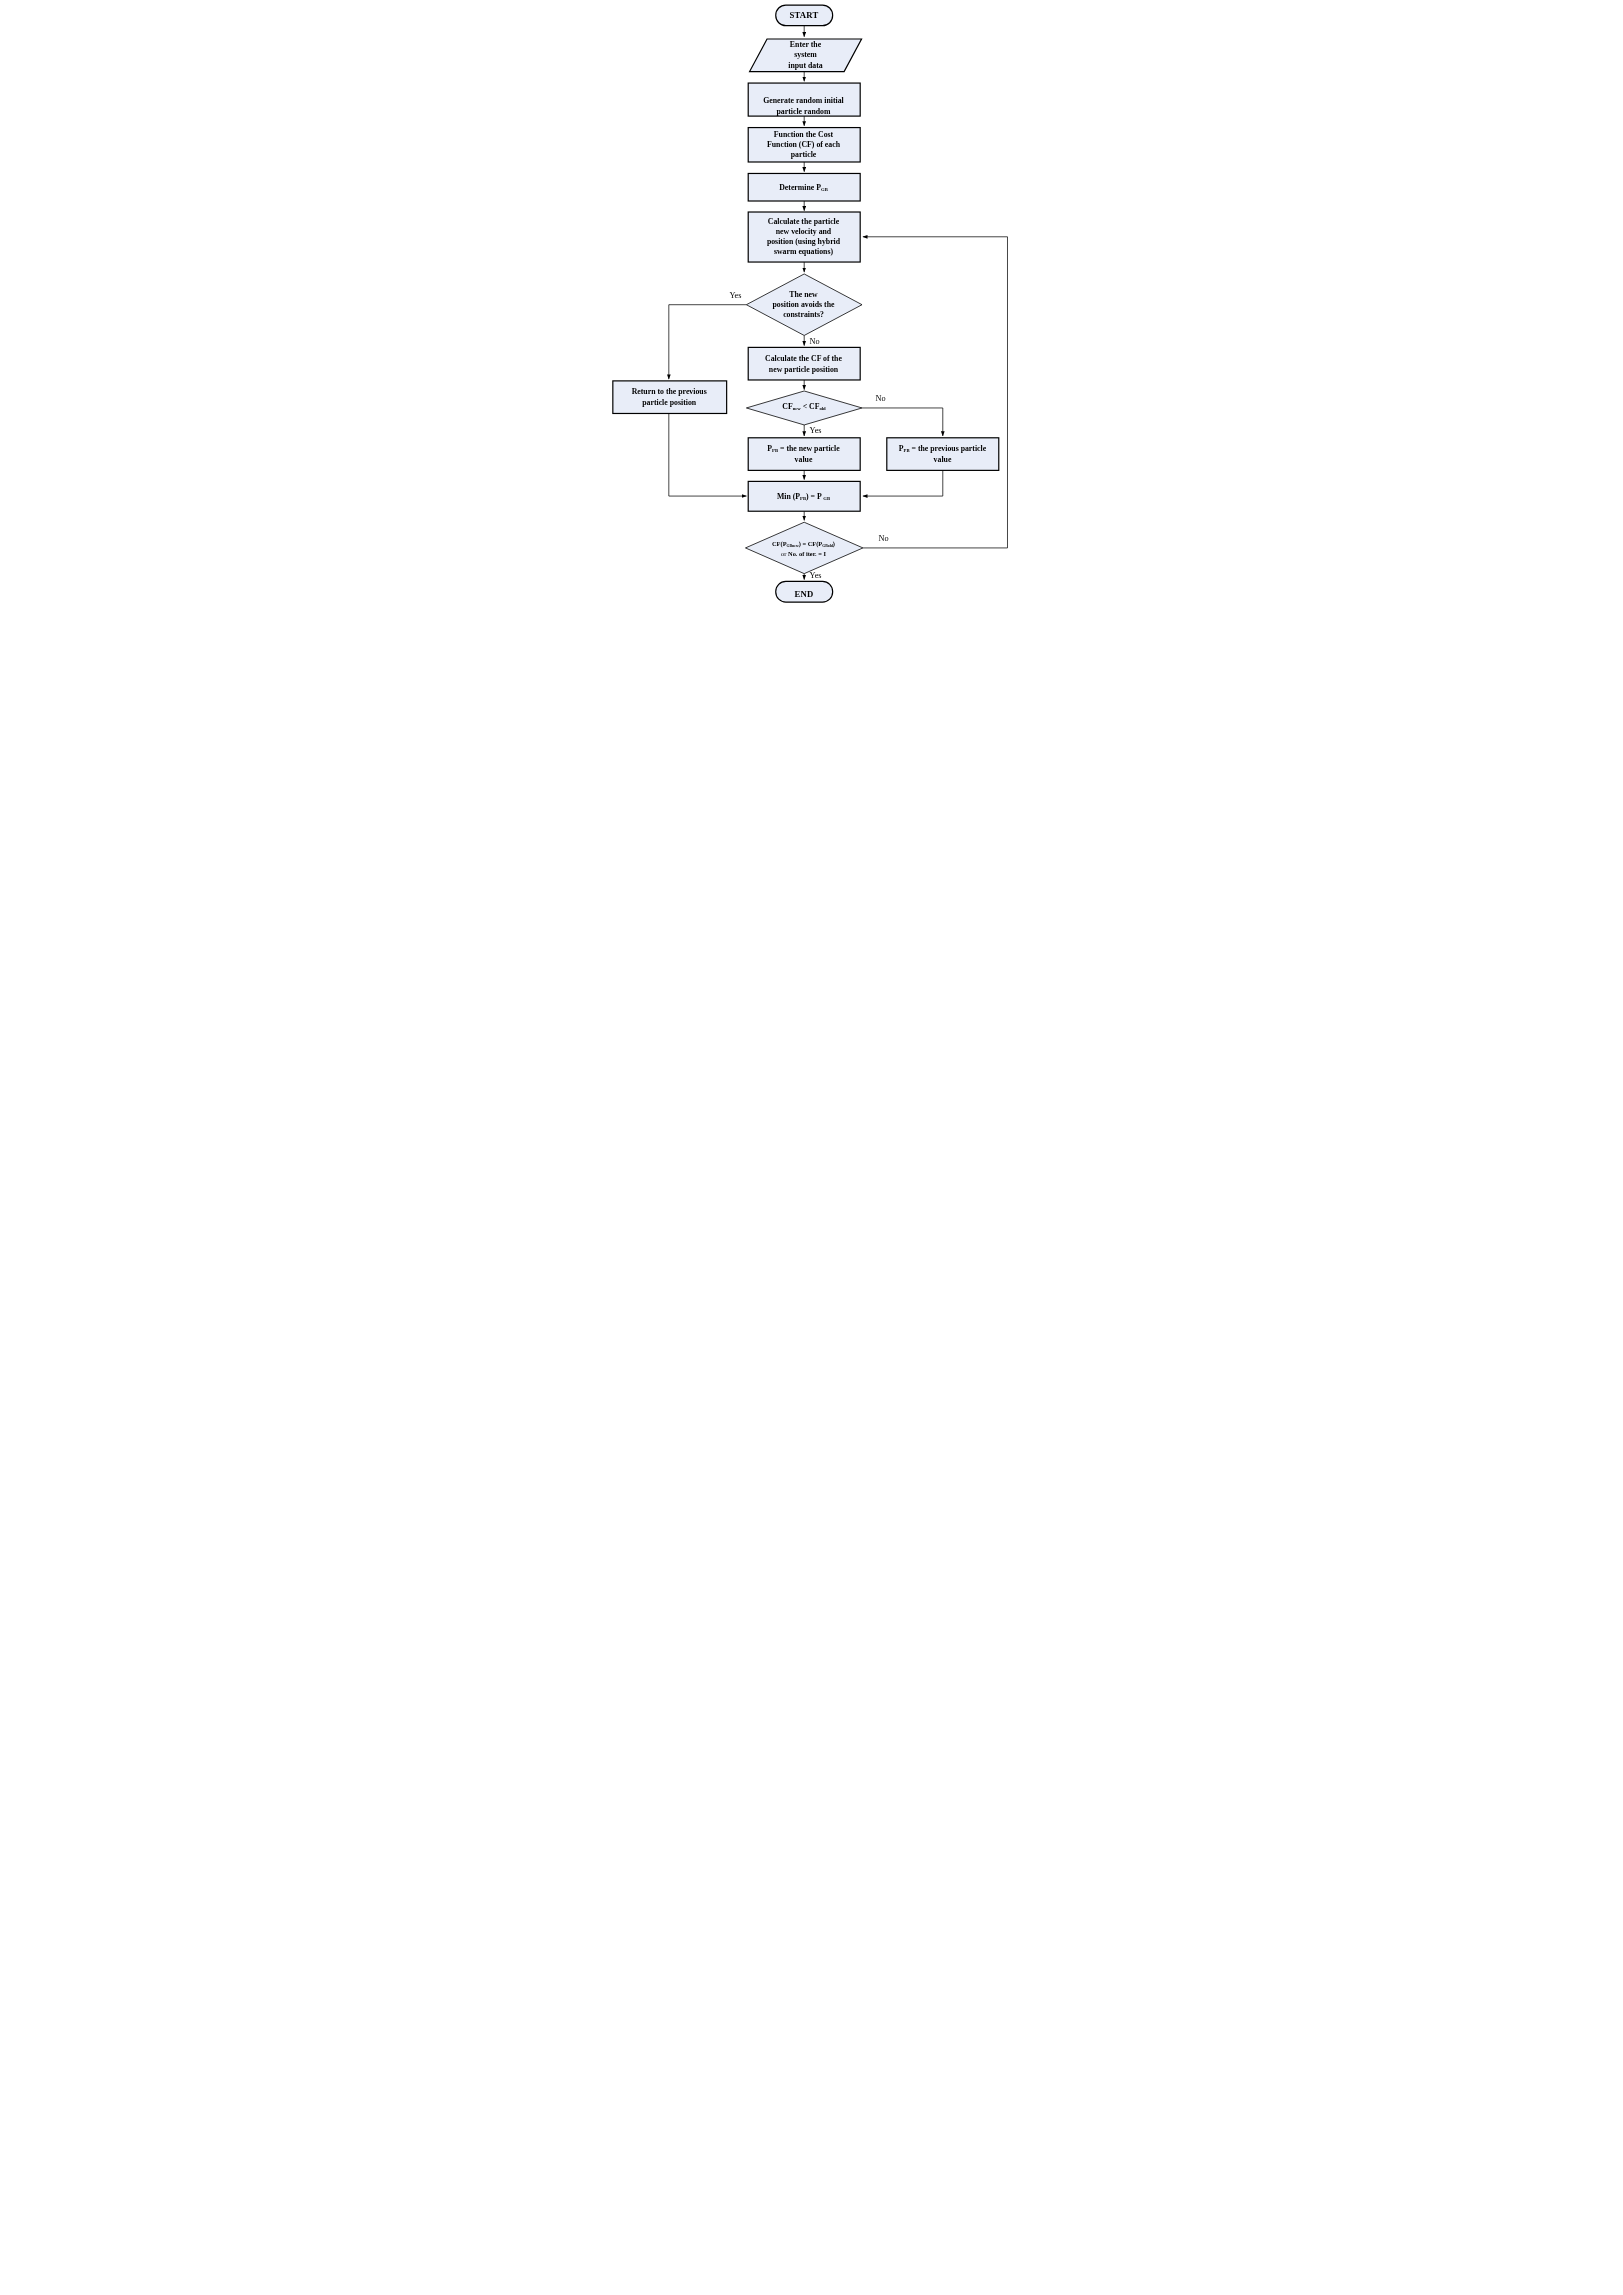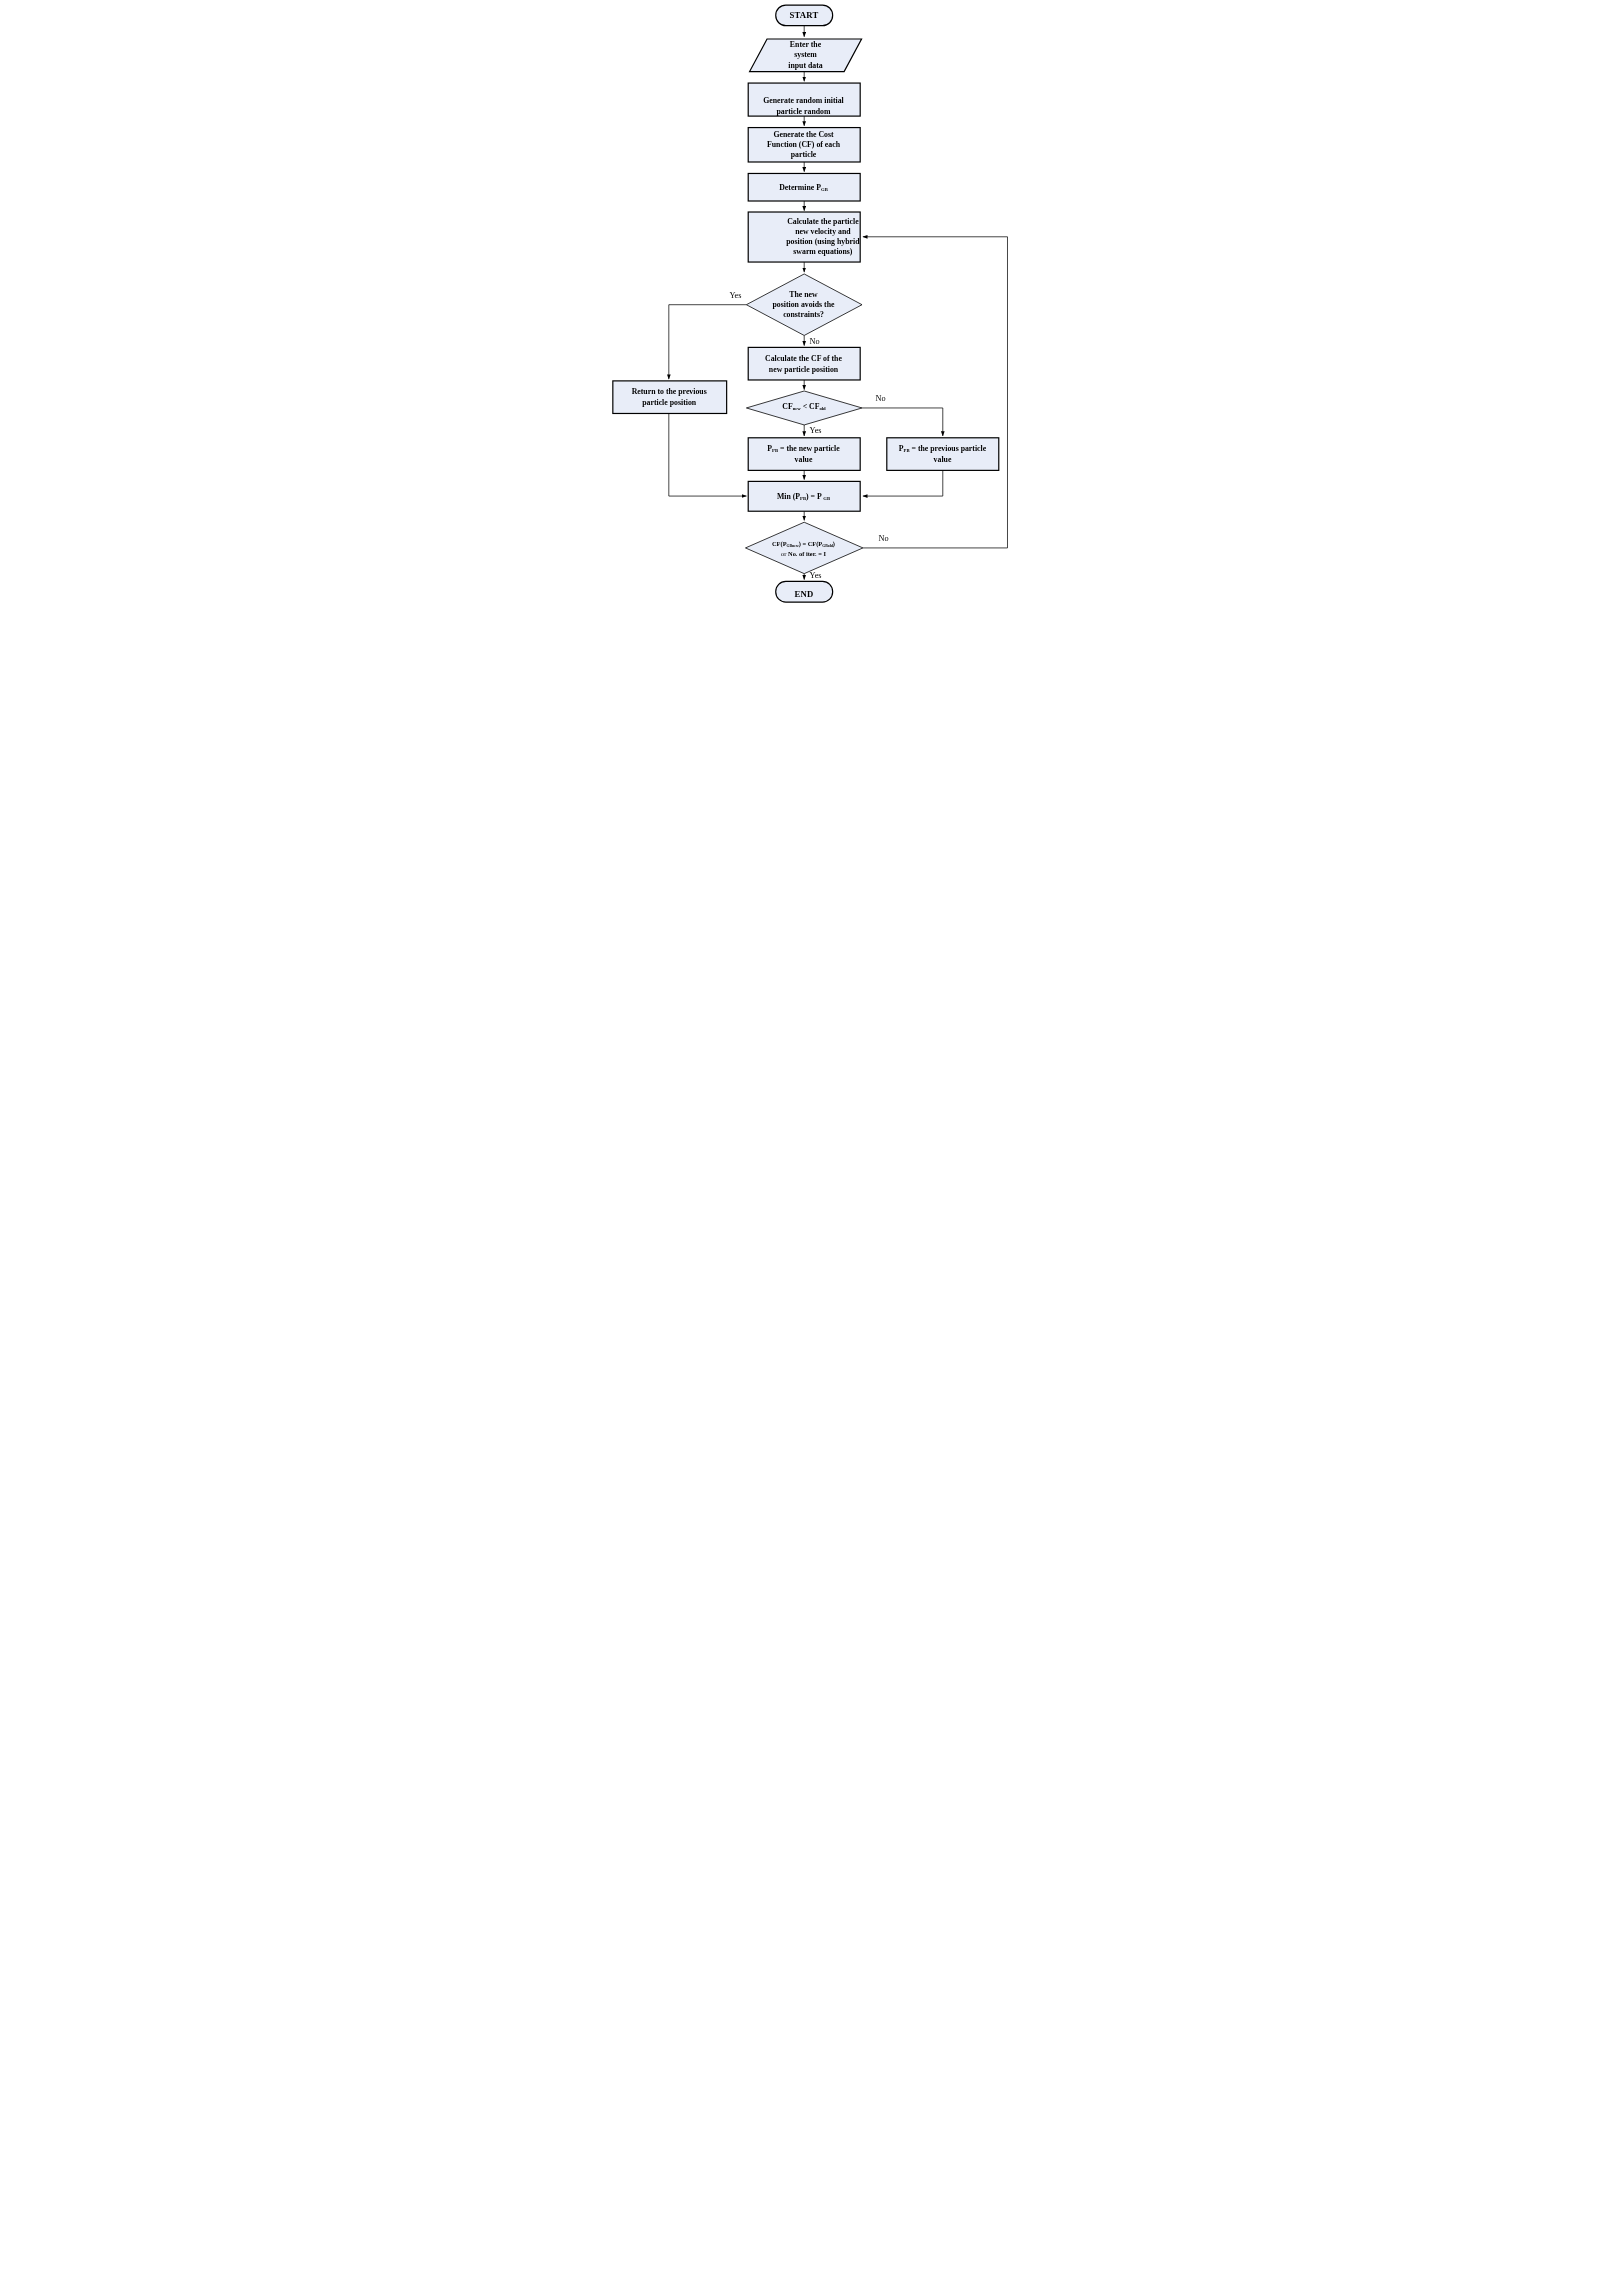--- a/index.html
+++ b/index.html
@@ -77,26 +77,26 @@
   <div class="nodelabel f19" style="left:167px; top:5px;  width:57px; height:20.7px;">
       <span><span>START</span></span>
     </div>
   <div class="nodelabel f17" style="left:150px; top:39px;  width:94px; height:33px;">
       <span><span>Enter the</span><br><span>system</span><br><span>input data</span></span>
     </div>
   <div class="nodelabel f17" style="left:139px; top:83px; width:112px; height:47px;">
       <span><span>Generate random initial</span><br><span>particle random</span></span>
     </div>
   <div class="nodelabel f17" style="left:139px; top:128px; width:112px; height:34px;">
-      <span><span>Generate the Cost</span><br><span>Function (CF) of each</span><br><span>particle</span></span>
+      <span><span>Function the Cost</span><br><span>Function (CF) of each</span><br><span>particle</span></span>
     </div>
   <div class="nodelabel f17" style="left:139px; top:174px; width:112px; height:27.5px;">
       <span><span>Determine P</span><sub>GB</sub></span>
     </div>
-  <div class="nodelabel f17" style="left:139px; top:212px; width:112px; height:50px;justify-content:flex-end;">
+  <div class="nodelabel f17" style="left:139px; top:212px; width:112px; height:50px;">
       <span><span>Calculate the particle</span><br><span>new velocity and</span><br><span>position (using hybrid</span><br><span>swarm equations)</span></span>
     </div>
   <div class="nodelabel f17" style="left:149px; top:280px; width:92px; height:50px;">
       <span><span>The new</span><br><span>position avoids the</span><br><span>constraints?</span></span>
     </div>
   <div class="nodelabel f17" style="left:139px; top:348px; width:112px; height:33px;">
       <span><span>Calculate the CF of the</span><br><span>new particle position</span></span>
     </div>
   <div class="nodelabel f17" style="left:145px; top:398px; width:101px; height:19px;">
       <span><span>CF</span><sub>new</sub><span> &lt; CF</span><sub>old</sub></span>

